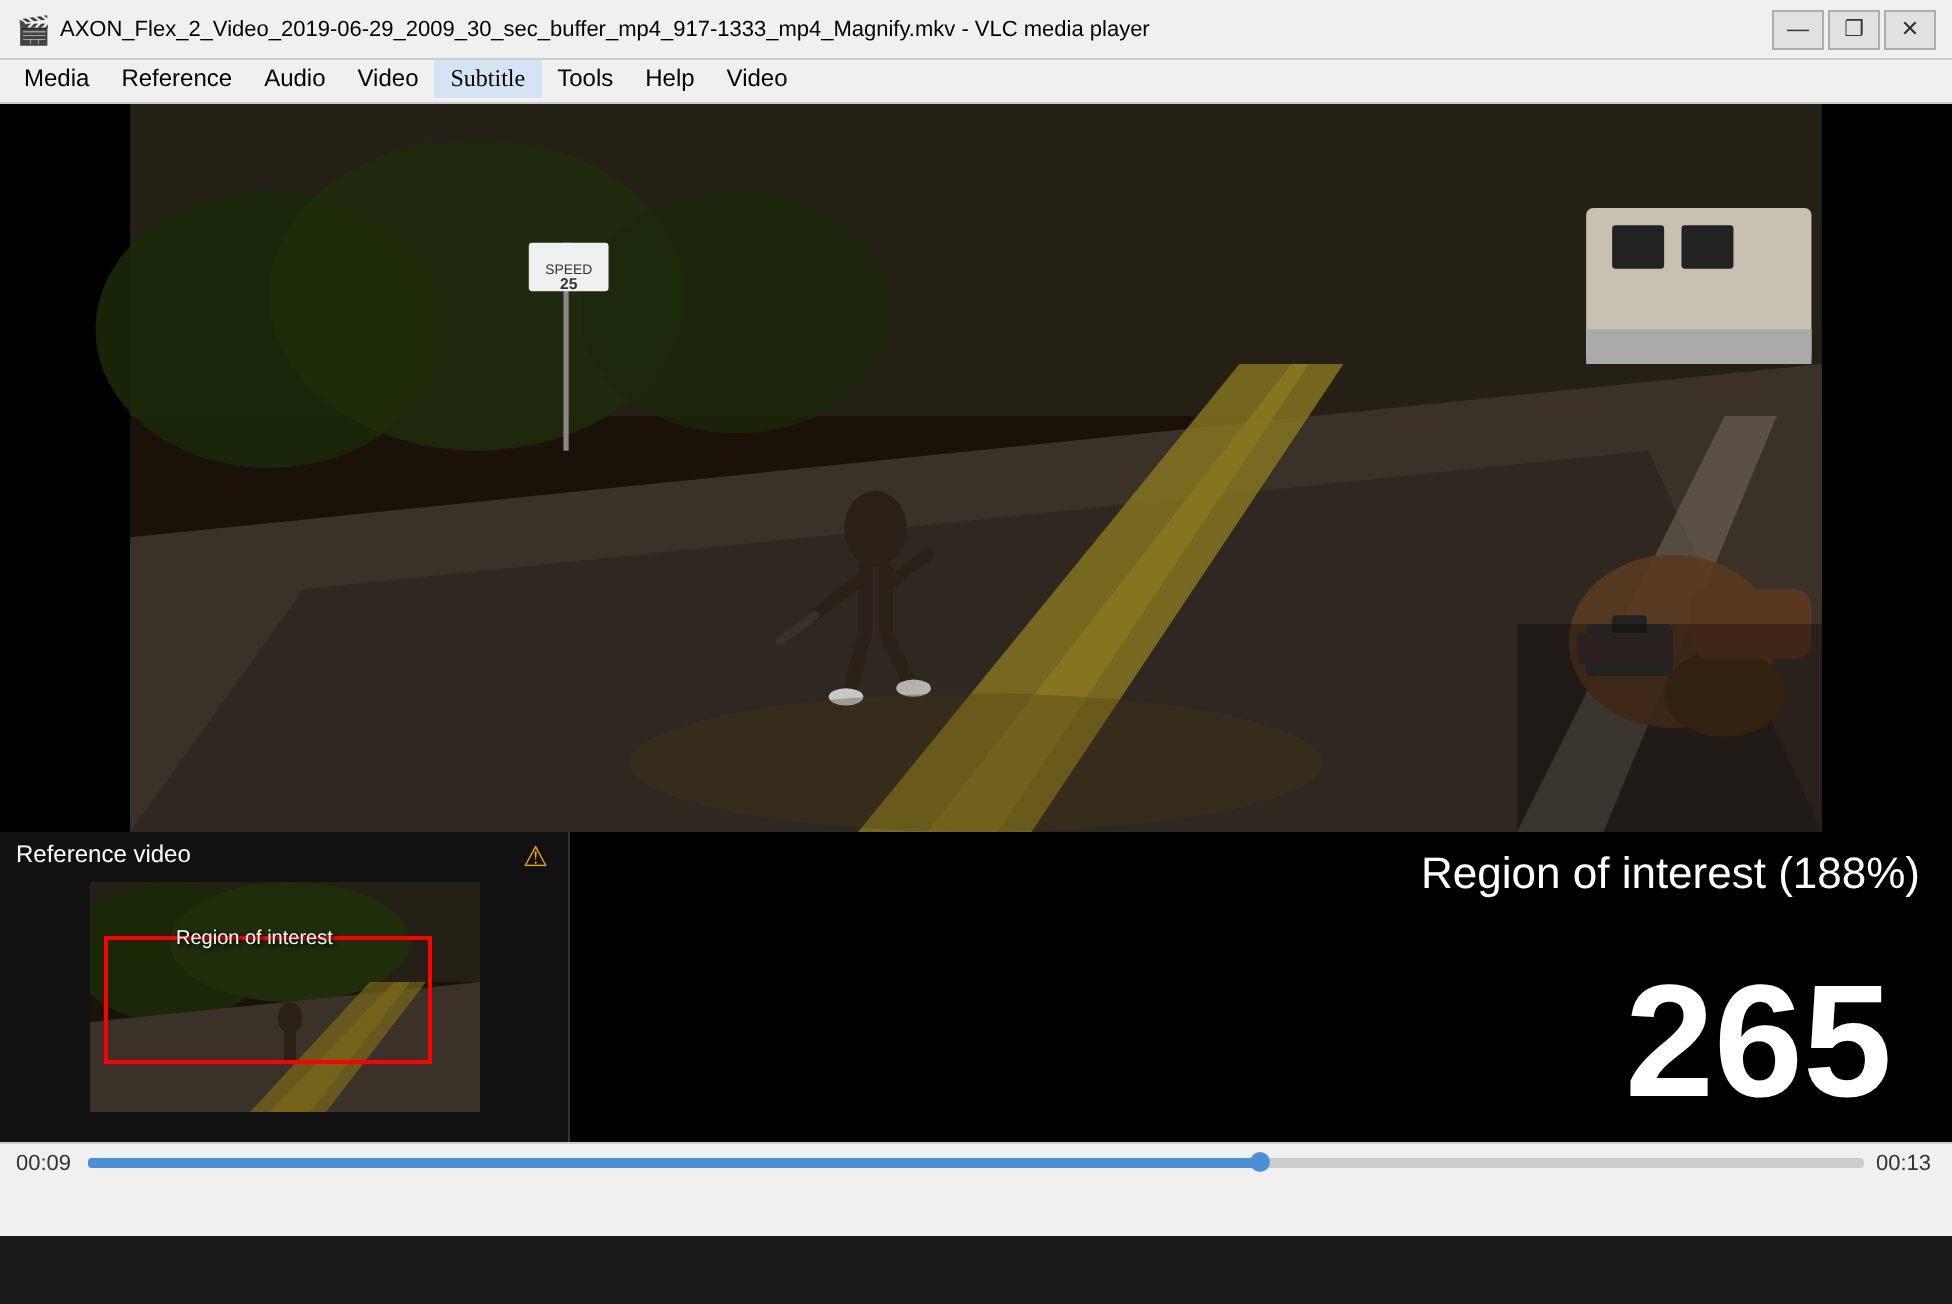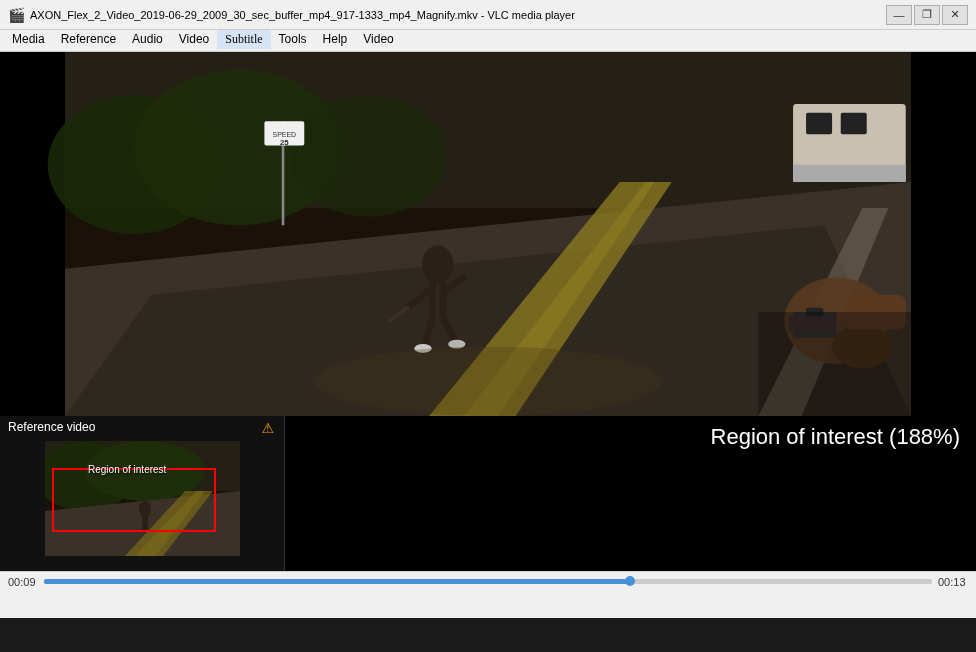--- a/index.html
+++ b/index.html
@@ -311,20 +311,21 @@
 
         <rect x="8" y="28" width="162" height="62" fill="none" stroke="red" stroke-width="2"></rect>
       </svg>
     </div>
 
     <span id="region-of-interest-label" style="position:absolute; top:48px; left:88px; color:#fff; font-size:10px; z-index:20; text-shadow: 1px 1px 2px #000;">Region of interest</span>
   </div>
 
   <div id="roi-display">
     <span id="roi-title">Region of interest (188%)</span>
+    <span id="frame-number">265</span>
   </div>
 </div>
 
 <div id="controls-area">
 
   <div id="seekbar-row">
     <span id="time-start">00:09</span>
     <div id="seekbar-track" style="flex:1; height:5px; background:#ccc; border-radius:2px; position:relative; cursor:pointer;">
       <div id="seekbar-fill" style="width:66%; height:100%; background:#4a90d9; border-radius:2px;"></div>
       <div id="seekbar-thumb" style="width:10px;height:10px;background:#4a90d9;border-radius:50%;position:absolute;top:-3px;left:66%;transform:translateX(-50%);"></div>

